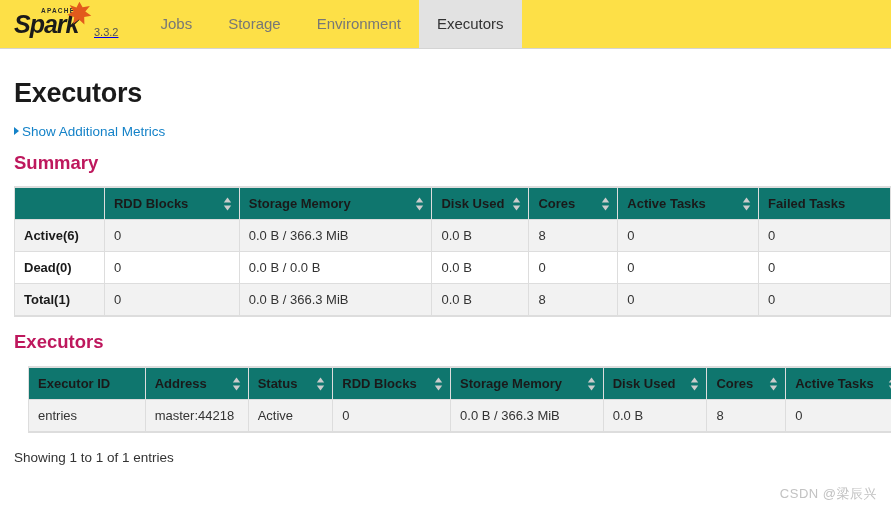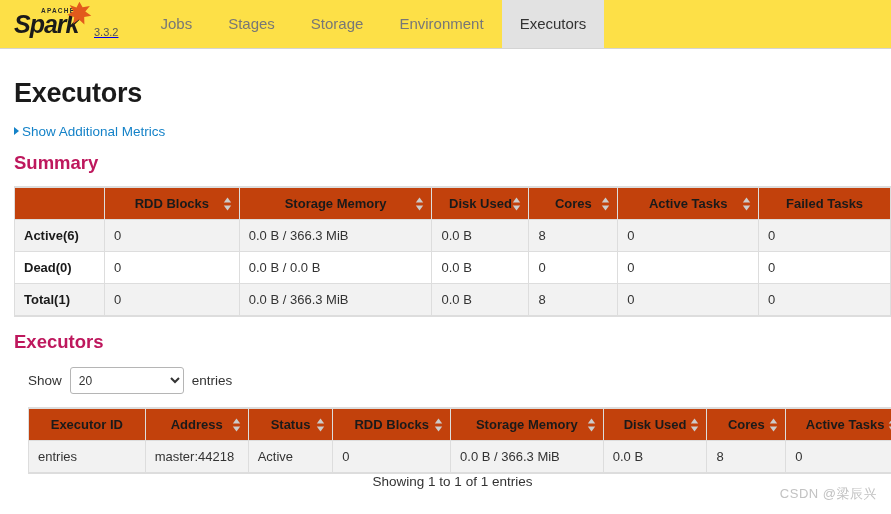--- a/index.html
+++ b/index.html
@@ -140,26 +140,26 @@
   }
   table.spark-table {
     border-collapse: collapse;
     font-size: 13px;
     background: #ffffff;
     table-layout: fixed;
   }
   table.spark-table th {
     border: 1px solid #dddddd;
     border-top: 2px solid #dddddd;
-    background: #c2410c;
+    background: #0f766e;
     font-weight: bold;
     color: #1a1a1a;
     font-size: 13px;
     padding: 8px 9px;
-    text-align: center;
+    text-align: left;
     vertical-align: middle;
     white-space: nowrap;
     position: relative;
     box-sizing: border-box;
   }
   table.spark-table td {
     border: 1px solid #dddddd;
     padding: 8px 9px;
     color: #333333;
     vertical-align: middle;
@@ -203,24 +203,23 @@
     font-size: 12px;
     font-family: "Liberation Sans", sans-serif;
     color: #333333;
     border: 1px solid #b5b5b5;
     border-radius: 3px;
     background: #ffffff;
     padding: 0 4px;
     box-sizing: border-box;
   }
   .dt-info {
-    margin-top: 0;
+    margin-top: 17px;
     font-size: 13.5px;
     color: #333333;
-    text-align: center;
   }
 
   
   .watermark {
     position: absolute;
     right: 14px;
     bottom: 11px;
     font-size: 13px;
     color: #c2c2c2;
     font-family: "Liberation Sans", sans-serif;
@@ -240,21 +239,20 @@
         <svg width="26" height="25" viewBox="0 0 26 25">
           <path d="M13.4 0.8 L16.6 6.3 L23.9 5.1 L19.3 10.6 L25.3 14.8 L18.2 16.1 L18.4 23.4 L13.0 18.6 L7.2 23.0 L8.2 15.9 L1.2 13.9 L7.6 10.2 L3.6 4.0 L10.5 6.6 Z" fill="#e25a1c"></path>
         </svg>
       </span>
     </span>
     <span class="logo-version">3.3.2</span>
   </a>
 
   <div class="nav-tabs">
     <a class="nav-tab" href="#">Jobs</a>
-    <a class="nav-tab" href="#">Stages</a>
     <a class="nav-tab" href="#">Storage</a>
     <a class="nav-tab" href="#">Environment</a>
     <a class="nav-tab active" href="#">Executors</a>
   </div>
 
 </div>
 
 <div class="content">
 
   <h1 class="page-title">Executors</h1>
@@ -358,32 +356,20 @@
           <td>0</td>
           <td>0</td>
         </tr>
       </tbody>
     </table>
   </div>
 
   <h2 class="section-title" style="margin-top:14px;">Executors</h2>
 
   
-  <div class="dt-length">
-    <label>
-      <span>Show</span>
-      <select class="entries-select">
-        <option selected="">20</option>
-        <option>40</option>
-        <option>60</option>
-        <option>100</option>
-      </select>
-      <span>entries</span>
-    </label>
-  </div>
 
   
   <div class="table-wrap" style="margin-top:13px; padding-left:14px;">
     <table class="spark-table">
       <colgroup>
         <col style="width:117px">
         <col style="width:103px">
         <col style="width:85px">
         <col style="width:118px">
         <col style="width:153px">

